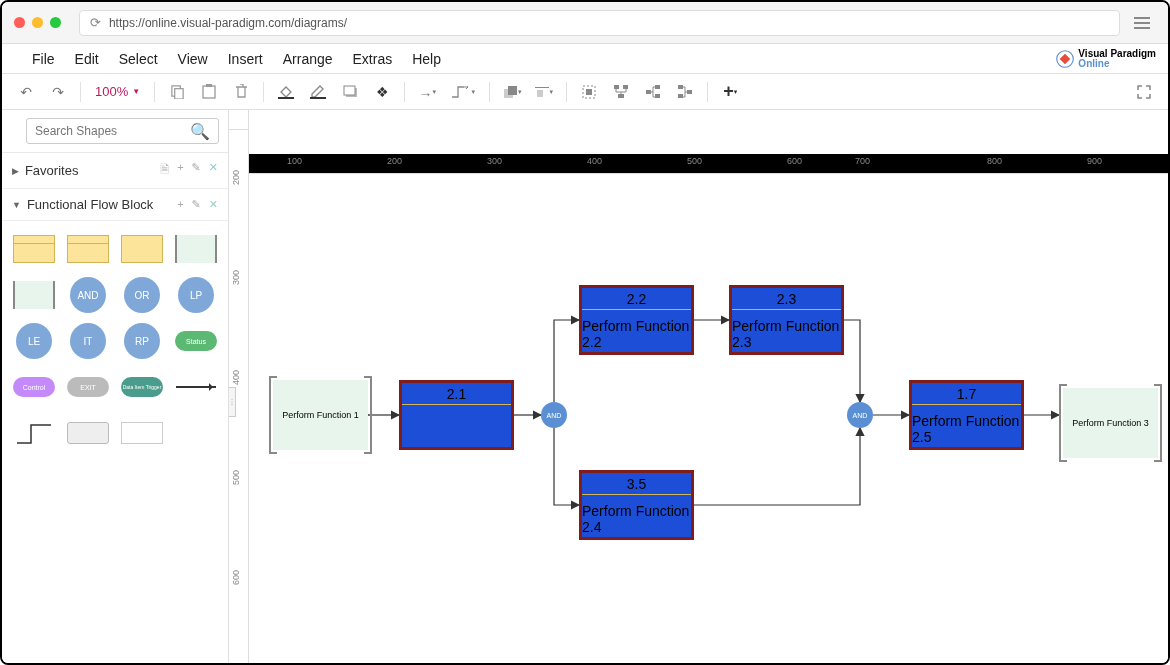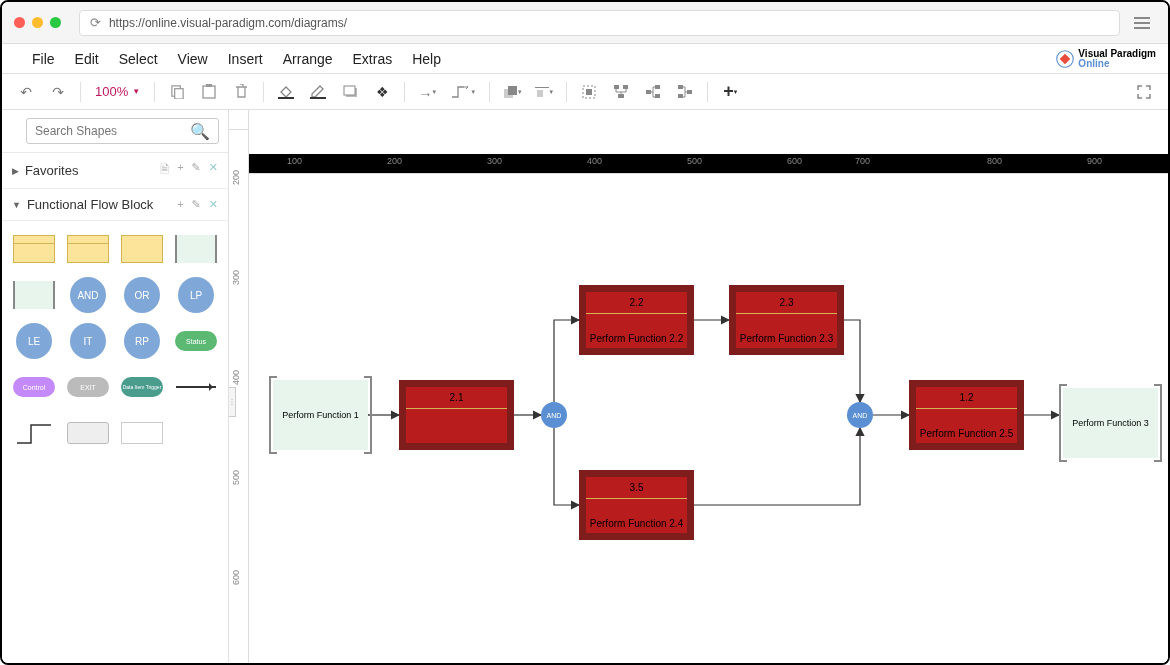--- a/index.html
+++ b/index.html
@@ -65,21 +65,21 @@
 .ruler-v { position: absolute; top: 20px; left: 0; bottom: 0; width: 20px; background: #fff; border-right: 1px solid #ddd; font-size: 9px; color: #888; }
 .ruler-v .tick { position: absolute; left: 2px; writing-mode: vertical-rl; transform: rotate(180deg); }
 .ruler-corner { position: absolute; top:0; left:0; width:20px; height:20px; background:#fff; border-right:1px solid #ddd; border-bottom:1px solid #ddd; }
 .canvas { position: absolute; top: 20px; left: 20px; right: 0; bottom: 0; }
 
 
 .node-ref { position: absolute; width: 95px; height: 70px; background: #e8f5ec; display: flex; align-items: center; justify-content: center; font-size: 9px; text-align: center; }
 .node-ref::before, .node-ref::after { content:''; position:absolute; top:-4px; bottom:-4px; width:6px; border:2px solid #888; }
 .node-ref::before { left:-4px; border-right:none; }
 .node-ref::after { right:-4px; border-left:none; }
-.node-func { position: absolute; width: 115px; height: 70px; background: #b91c1c; border: 7px solid #7f1d1d; font-size: 10px; }
+.node-func { position: absolute; width: 115px; height: 70px; background: #1d4ed8; border: 3px solid #7f1d1d; font-size: 14px; }
 .node-func .hdr { height: 22px; border-bottom: 1px solid #d4b556; display:flex; align-items:center; justify-content:center; }
 .node-func .body { height: 48px; display:flex; align-items:center; justify-content:center; }
 .node-and { position: absolute; width: 26px; height: 26px; border-radius: 50%; background: #5a8fd4; color:#fff; font-size:7px; display:flex; align-items:center; justify-content:center; }
 .edge { position: absolute; stroke: #333; stroke-width: 1.2; fill: none; }
 .arrowhead { fill: #333; }
 svg.edges { position:absolute; top:0; left:0; width:100%; height:100%; pointer-events:none; }
 </style>
 </head>
 <body>
 
@@ -396,21 +396,21 @@
           <div class="body">Perform Function 2.3</div>
         </div>
       <div class="node-func" style="left:330px;top:340px">
           <div class="hdr">3.5</div>
           <div class="body">Perform Function 2.4</div>
         </div>
       <div class="node-and" style="left:598px;top:272px">
           <span>AND</span>
         </div>
       <div class="node-func" style="left:660px;top:250px">
-          <div class="hdr">1.2</div>
+          <div class="hdr">1.7</div>
           <div class="body">Perform Function 2.5</div>
         </div>
       <div class="node-ref" style="left:814px;top:258px">
           <span>Perform Function 3</span>
         </div>
     </div>
   </div>
 </div>
 
 </body></html>

